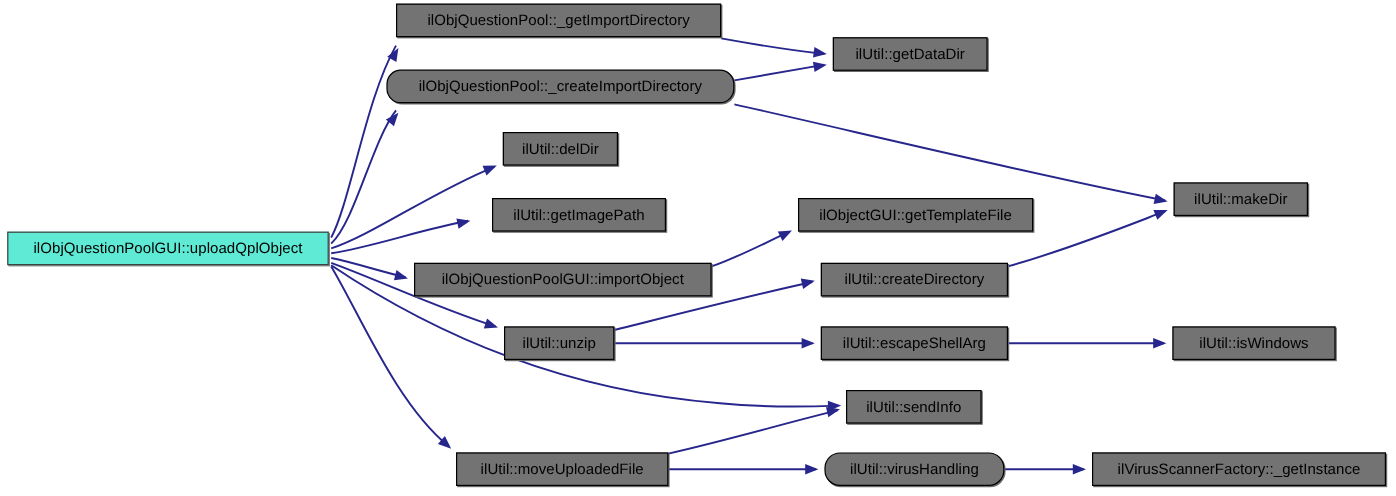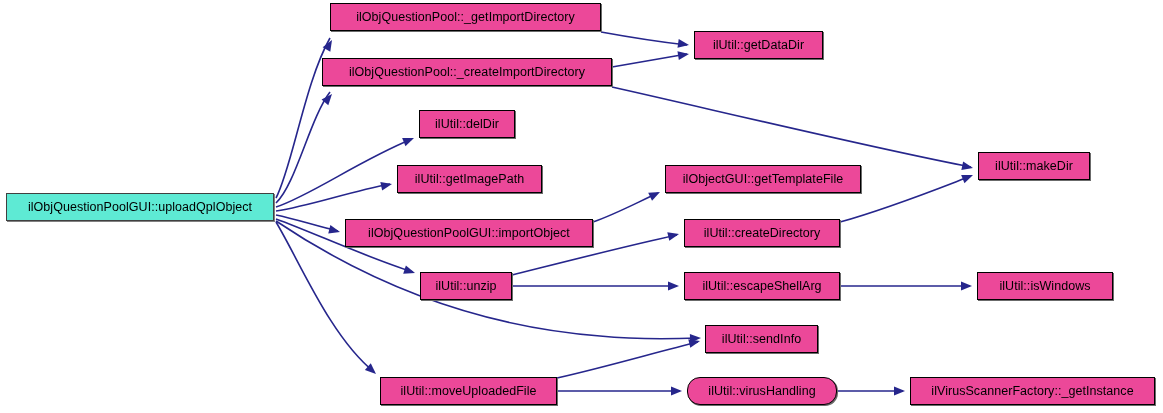--- a/index.html
+++ b/index.html
@@ -32,21 +32,21 @@
   .edge-head {
     fill: #26268c;
     stroke: none;
   }
   .node-box {
     position: absolute;
     box-sizing: border-box;
     display: flex;
     align-items: center;
     justify-content: center;
-    background: #ec4899;
+    background: #737373;
     border: 1px solid #000000;
     color: #000000;
     font-size: 12.5px;
     line-height: 1;
     white-space: nowrap;
     letter-spacing: 0.05px;
   }
   .node-box.root {
     background: #5eead4;
     border: 1px solid #404040;
@@ -110,30 +110,30 @@
       </g>
   </svg>
 
   <div id="nodes-layer">
       <div class="node-box root" style="left: 6px; top: 193px; width: 268px; height: 28px;">
         <span class="node-label">ilObjQuestionPoolGUI::uploadQplObject</span>
       </div>
       <div class="node-box shadowed" style="left: 330px; top: 3px; width: 271px; height: 28px;">
         <span class="node-label">ilObjQuestionPool::_getImportDirectory</span>
       </div>
-      <div class="node-box shadowed" style="left: 322px; top: 58px; width: 290px; height: 28px;">
+      <div class="node-box shadowed" style="left: 322px; top: 58px; width: 290px; height: 28px; border-radius: 12px;">
         <span class="node-label">ilObjQuestionPool::_createImportDirectory</span>
       </div>
       <div class="node-box shadowed" style="left: 694px; top: 31px; width: 129px; height: 28px;">
         <span class="node-label">ilUtil::getDataDir</span>
       </div>
       <div class="node-box shadowed" style="left: 419px; top: 110px; width: 96px; height: 28px;">
         <span class="node-label">ilUtil::delDir</span>
       </div>
-      <div class="node-box shadowed" style="left: 397px; top: 165px; width: 145px; height: 28px;">
+      <div class="node-box shadowed" style="left: 410px; top: 165px; width: 145px; height: 28px;">
         <span class="node-label">ilUtil::getImagePath</span>
       </div>
       <div class="node-box shadowed" style="left: 665px; top: 165px; width: 196px; height: 28px;">
         <span class="node-label">ilObjectGUI::getTemplateFile</span>
       </div>
       <div class="node-box shadowed" style="left: 978px; top: 152px; width: 112px; height: 28px;">
         <span class="node-label">ilUtil::makeDir</span>
       </div>
       <div class="node-box shadowed" style="left: 345px; top: 219px; width: 248px; height: 28px;">
         <span class="node-label">ilObjQuestionPoolGUI::importObject</span>

